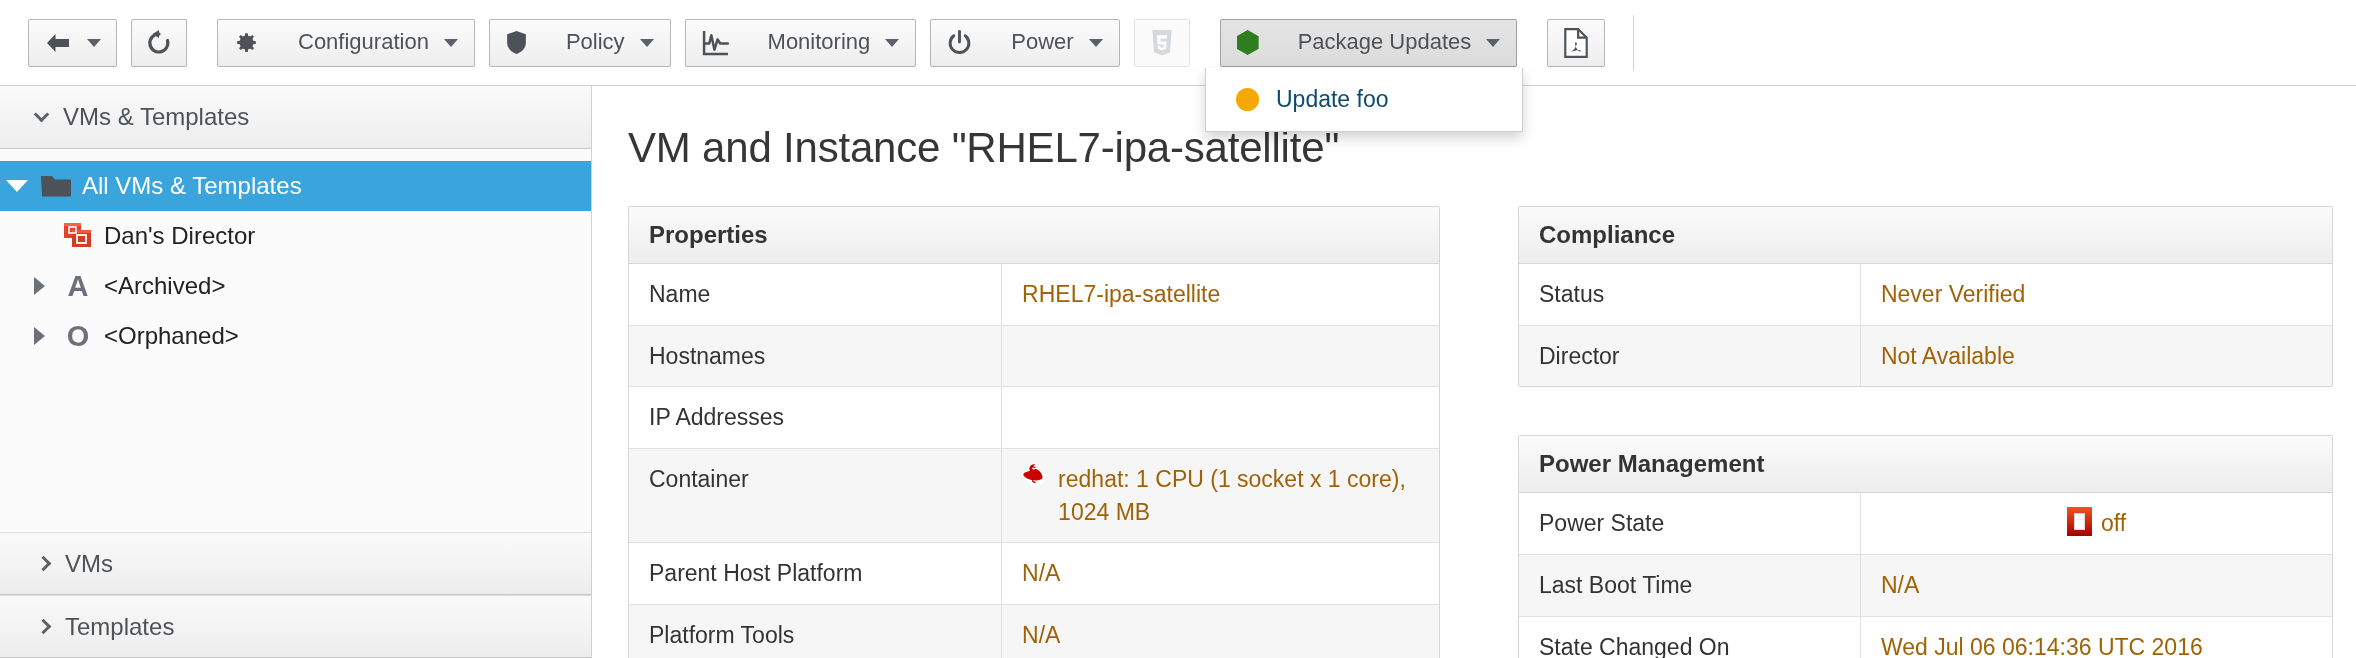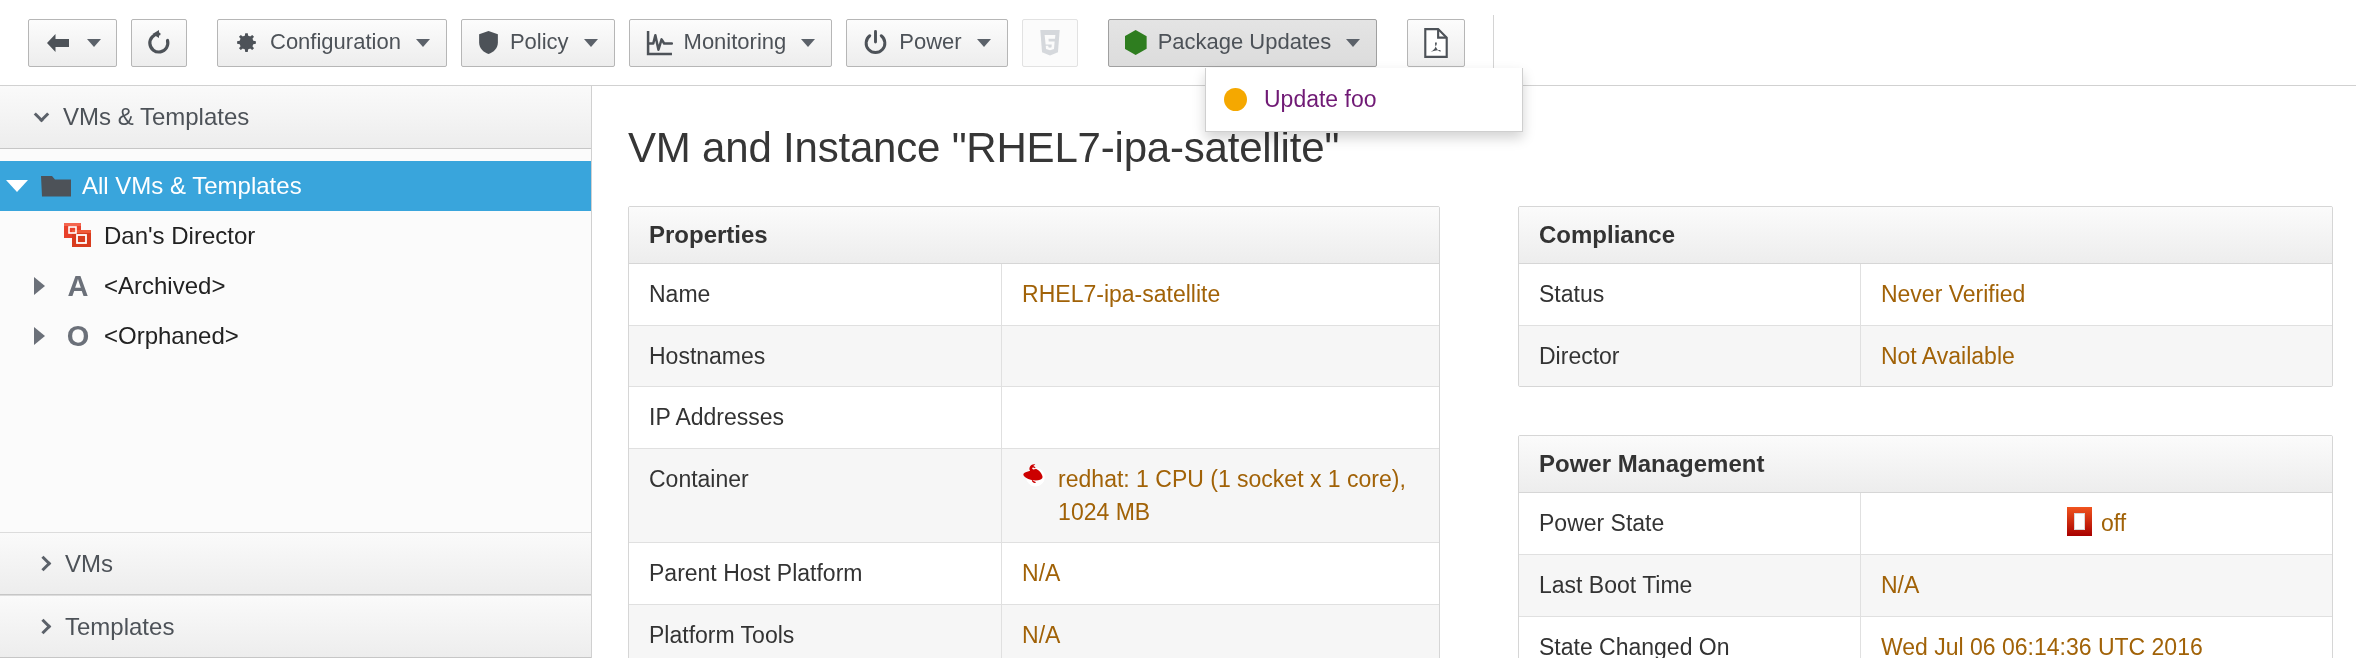--- a/index.html
+++ b/index.html
@@ -51,21 +51,21 @@
   .tb-btn.disabled {
     background: #fbfbfb;
     border-color: #e2e2e2;
     color: #c9ccd0;
     cursor: default;
   }
   .tb-btn.open {
     background: linear-gradient(to bottom, #e4e4e4 0%, #dcdcdc 100%);
     border-color: #a0a0a0;
   }
-  .tb-label { line-height: 1; padding-bottom: 2px; }
+  .tb-label { line-height: 1; padding-bottom: 2px; margin-left: 28px; }
 
   .caret {
     width: 0; height: 0;
     border-left: 7px solid transparent;
     border-right: 7px solid transparent;
     border-top: 8px solid #5b6169;
     margin-left: 4px;
     flex: none;
   }
 
@@ -96,23 +96,23 @@
     border: 1px solid #cfcfcf;
     border-top: none;
     box-shadow: 0 6px 12px rgba(0,0,0,0.175);
     z-index: 60;
     padding: 8px 0;
   }
   .menu-item {
     display: flex;
     align-items: center;
     gap: 17px;
-    padding: 10px 18px;
+    padding: 10px 30px;
     font-size: 23px;
-    color: #701a75;
+    color: #0c4a6e;
     cursor: pointer;
     white-space: nowrap;
   }
   .dot-orange {
     width: 23px; height: 23px;
     border-radius: 50%;
     background: #f5a800;
     flex: none;
   }
 

